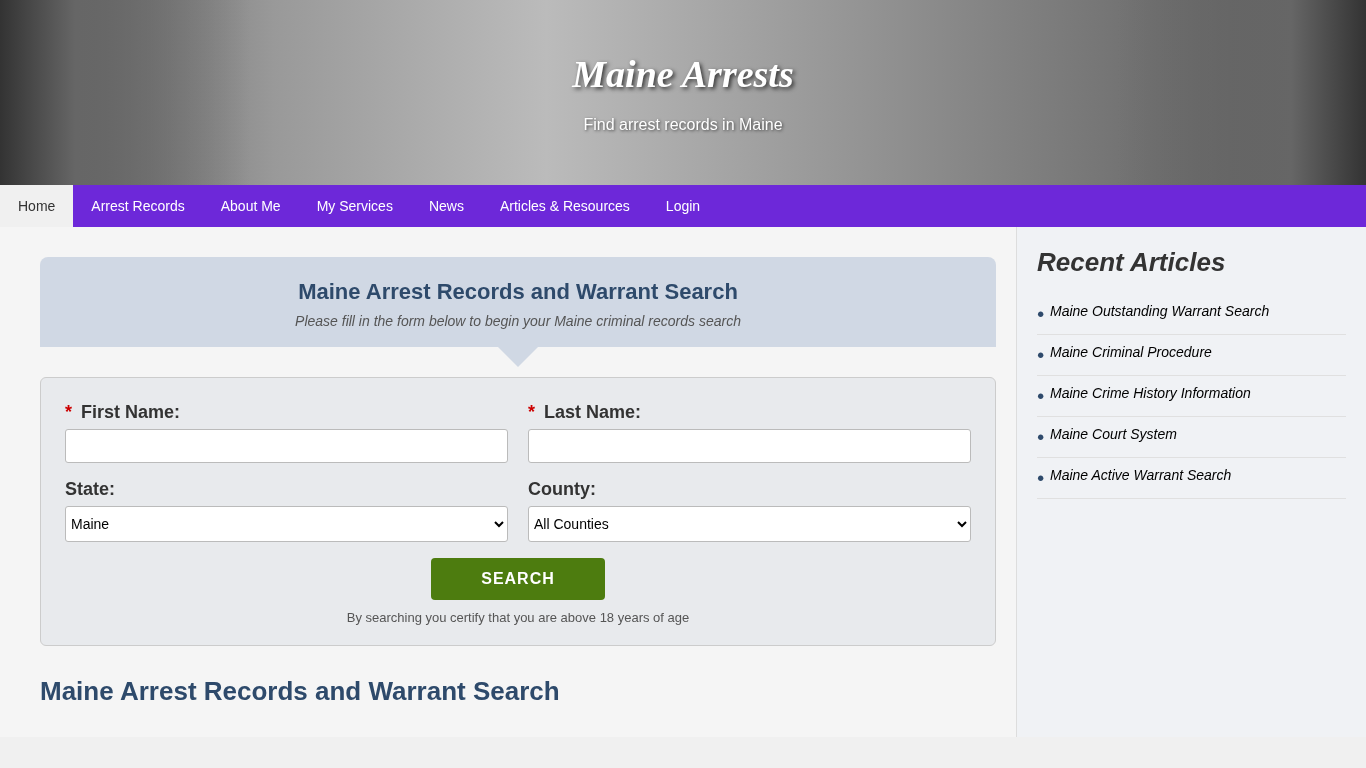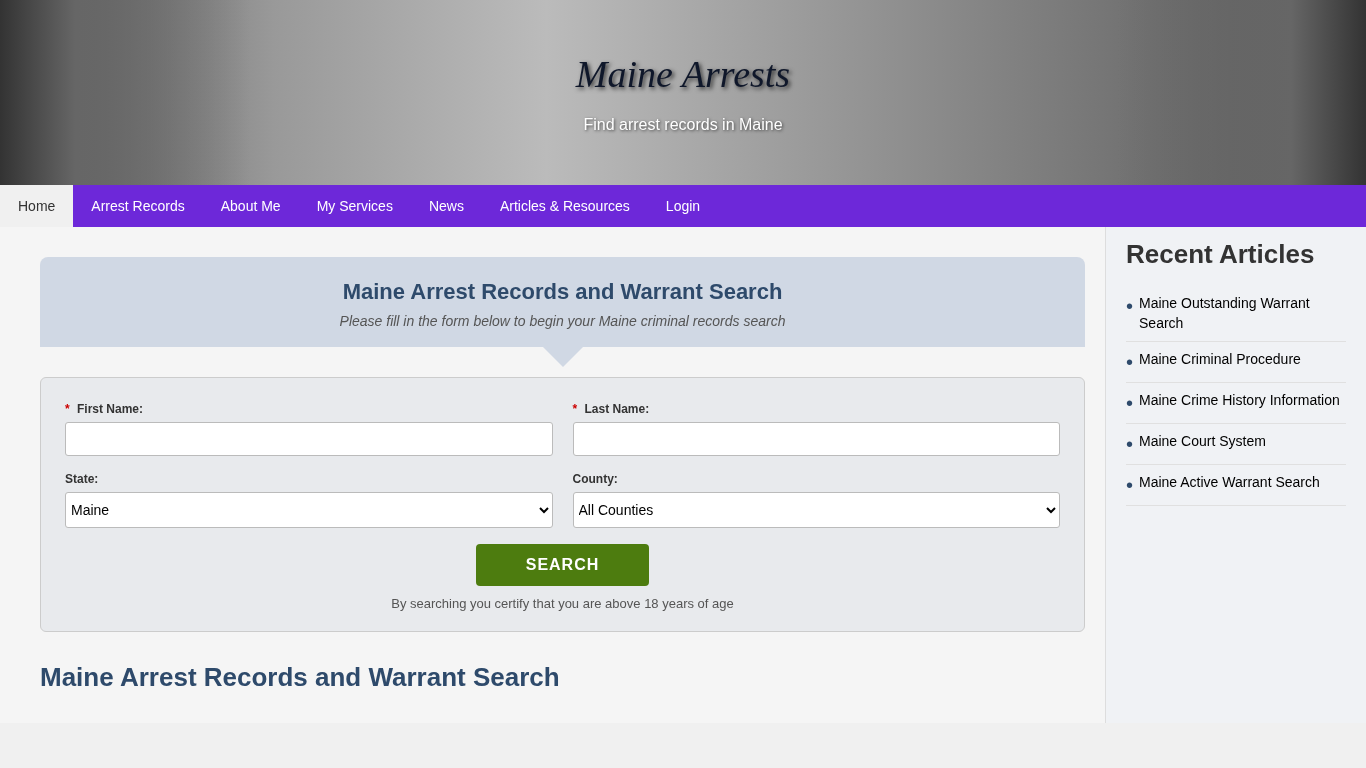--- a/index.html
+++ b/index.html
@@ -29,24 +29,24 @@
       width: 250px;
       height: 100%;
       background: linear-gradient(to right, #333, #666 30%, transparent);
       z-index: 1;
     }
     .header-left-hands { left: 0; }
     .header-right-hands { right: 0; background: linear-gradient(to left, #333, #666 30%, transparent); }
     .header-title {
       position: relative;
       z-index: 2;
-      color: #0f172a;
+      color: #ffffff;
       font-size: 38px;
       font-style: italic;
-      font-weight: normal;
+      font-weight: bold;
       text-shadow: 2px 2px 4px rgba(0,0,0,0.7);
       font-family: Georgia, serif;
     }
     .header-subtitle {
       position: relative;
       z-index: 2;
       color: white;
       font-size: 16px;
       margin-top: 20px;
       text-shadow: 1px 1px 3px rgba(0,0,0,0.6);
@@ -75,24 +75,25 @@
     .page-wrapper {
       display: flex;
       background: white;
     }
     .main-content {
       flex: 1;
       padding: 30px 20px 30px 40px;
       background: #f5f5f5;
     }
     .sidebar {
-      width: 261px;
-      padding: 12px 20px;
+      width: 350px;
+      padding: 20px 20px;
       background: #f0f2f5;
       border-left: 1px solid #ddd;
+      font-style: italic;
     }
 
     
     .search-box-header {
       background: #d0d8e4;
       border-radius: 8px 8px 0 0;
       padding: 22px 20px 18px;
       text-align: center;
       margin-bottom: 0;
     }
@@ -125,21 +126,21 @@
     .form-row {
       display: flex;
       gap: 20px;
       margin-bottom: 16px;
     }
     .form-group {
       flex: 1;
     }
     .form-group label {
       display: block;
-      font-size: 12px;
+      font-size: 18px;
       font-weight: bold;
       color: #333;
       margin-bottom: 6px;
     }
     .form-group label .required {
       color: #cc0000;
       margin-right: 4px;
     }
     .form-group input[type="text"] {
       width: 100%;

